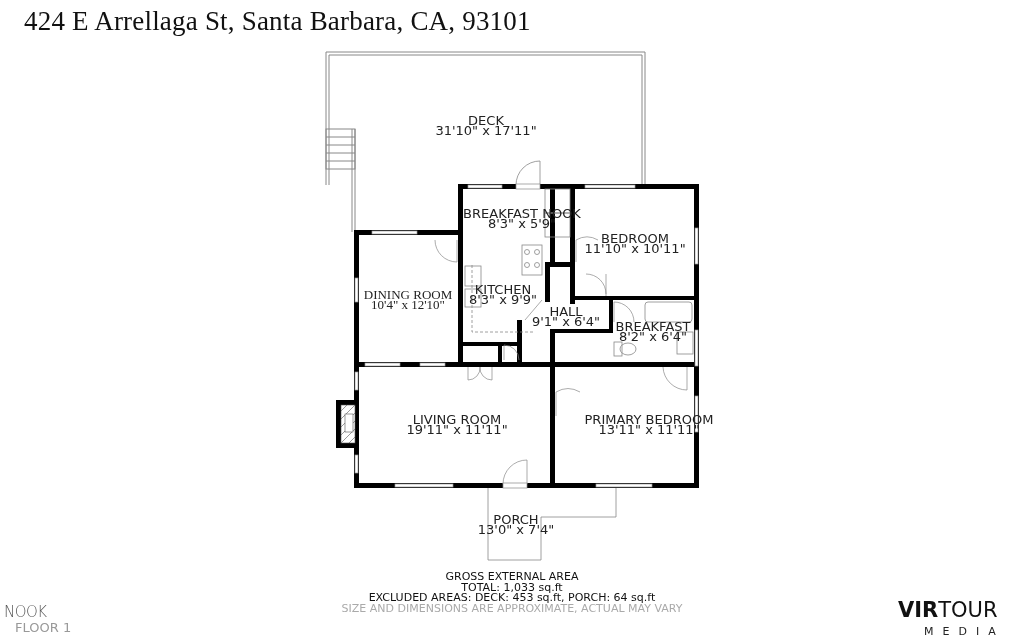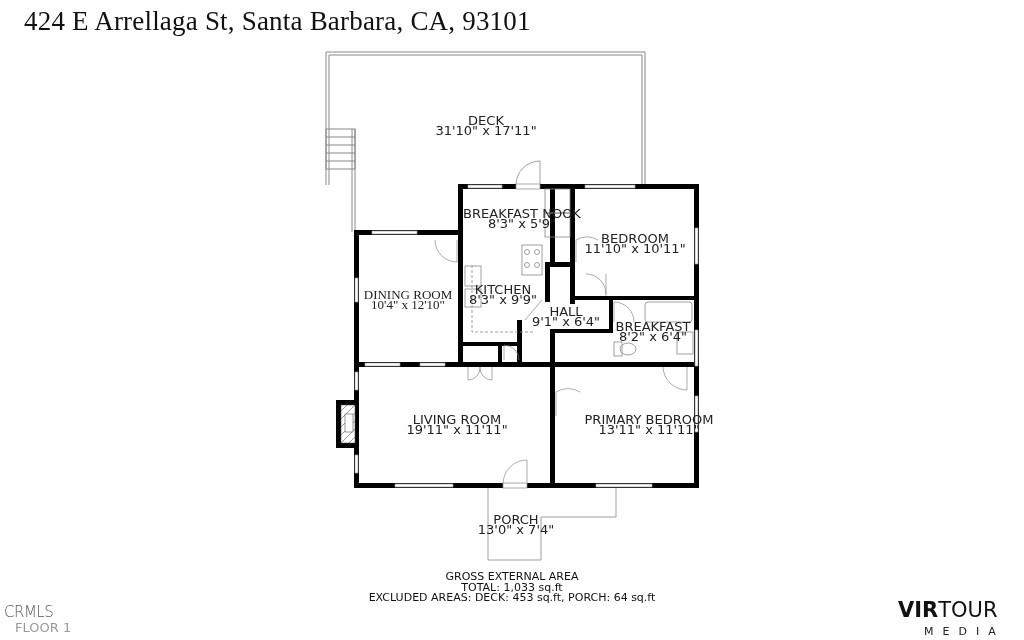--- a/index.html
+++ b/index.html
@@ -196,18 +196,19 @@
 </div>
 <div class="room-label" style="left:516px;top:515px;">
   <div>PORCH</div>
   <div>13'0" x 7'4"</div>
 </div>
 
 <div class="footer">
   <div>GROSS EXTERNAL AREA</div>
   <div>TOTAL: 1,033 sq.ft</div>
   <div>EXCLUDED AREAS: DECK: 453 sq.ft, PORCH: 64 sq.ft</div>
-</div>
-
-<div class="crmls">CRMLS</div>
+  <div class="note">SIZE AND DIMENSIONS ARE APPROXIMATE, ACTUAL MAY VARY</div>
+</div>
+
+<div class="crmls">NOOK</div>
 <div class="floor-tag">FLOOR 1</div>
 <div class="brand"><b>VIR</b><span>TOUR</span></div>
 <div class="brand-sub">MEDIA</div>
 
 </body></html>

